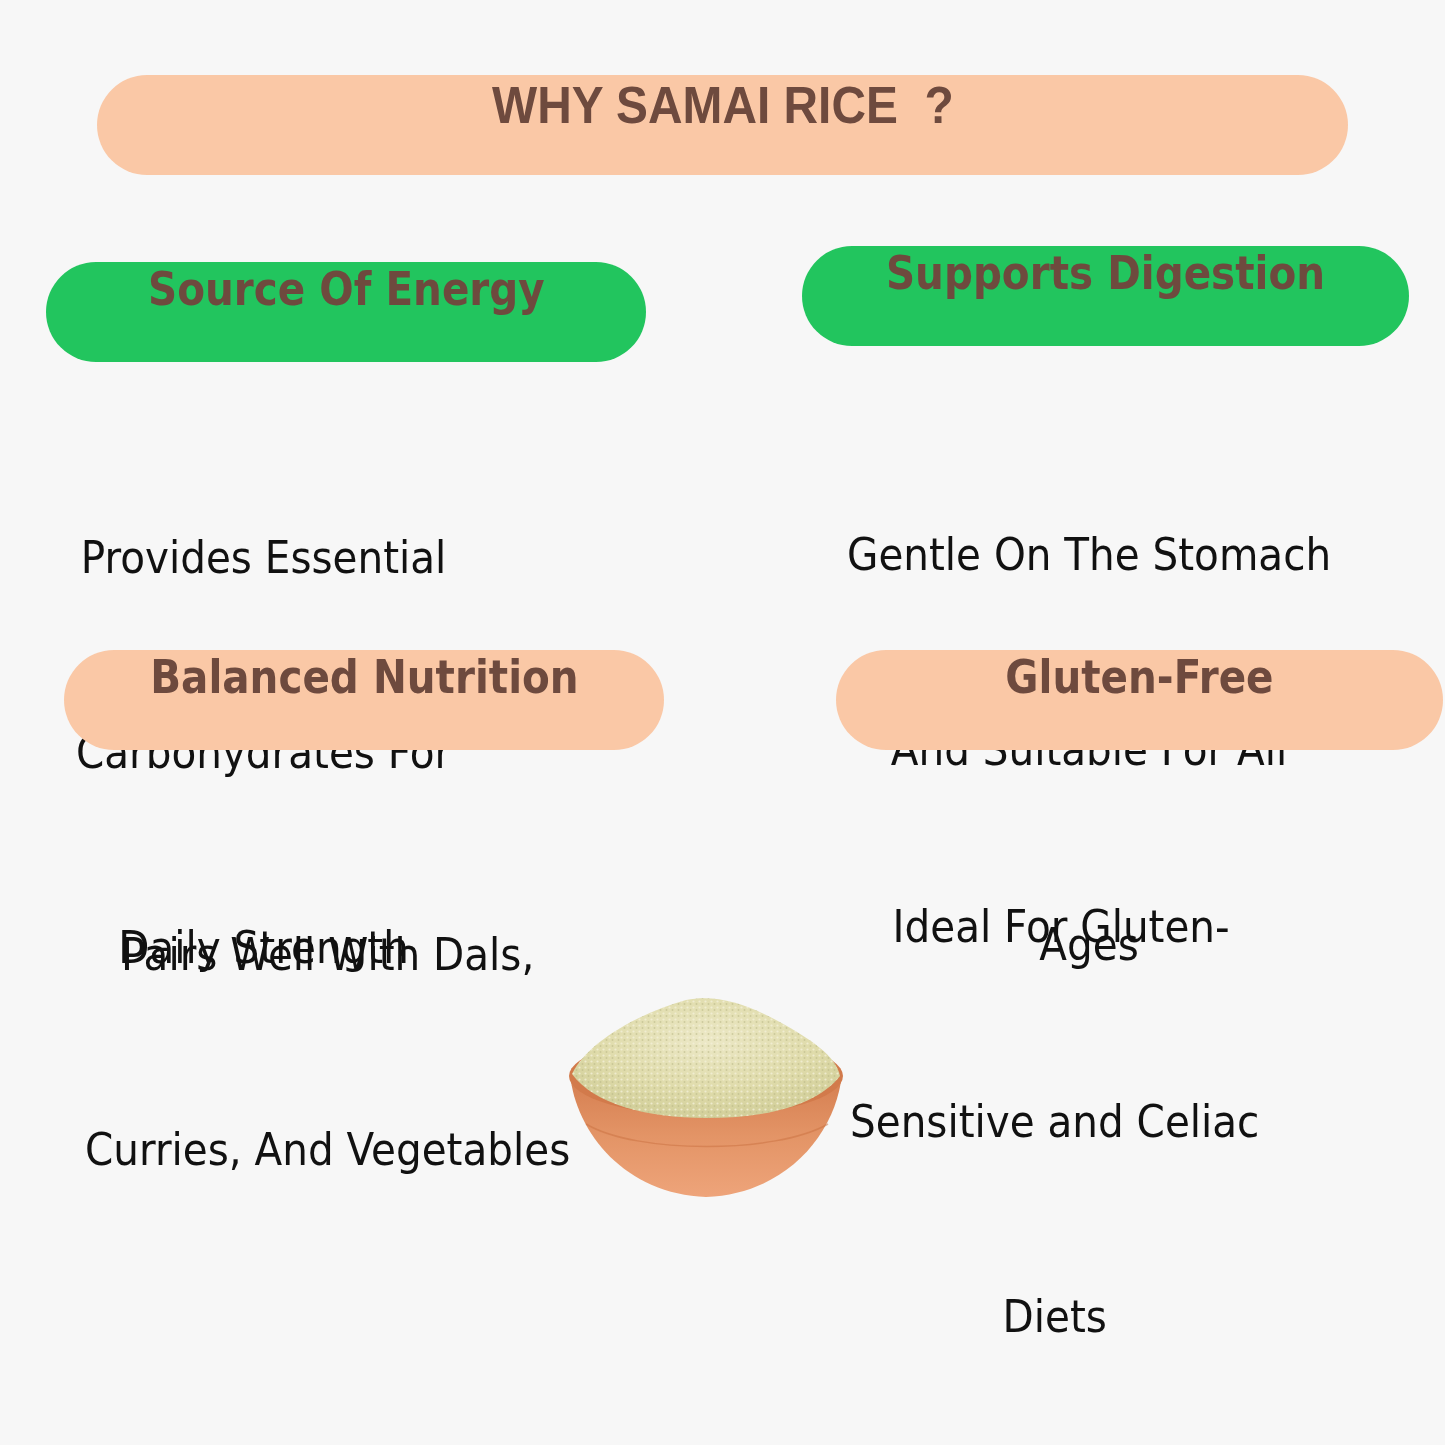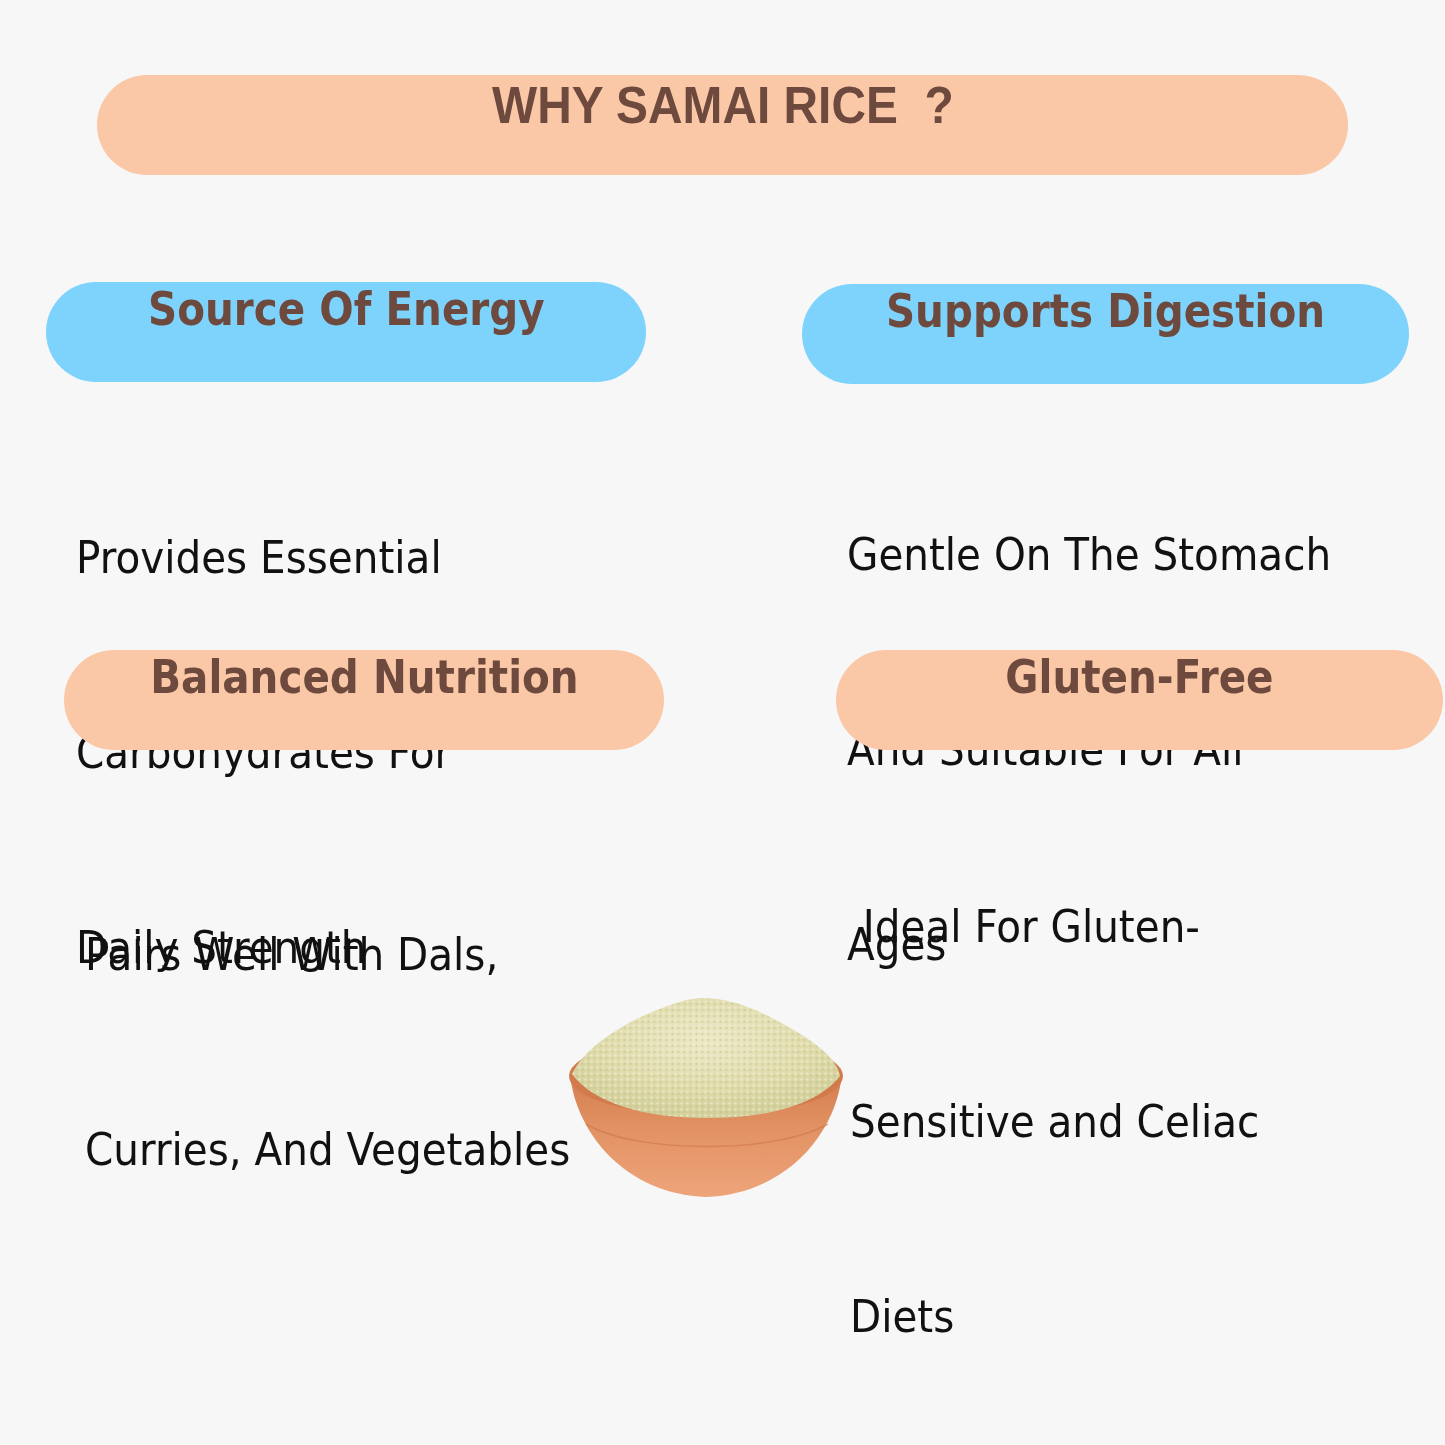--- a/index.html
+++ b/index.html
@@ -19,45 +19,46 @@
       display: flex;
       align-items: flex-start;
       justify-content: center;
       border-radius: 60px;
       color: #6e4a3e;
       font-family: "DejaVu Sans", sans-serif;
       font-weight: bold;
       box-sizing: border-box;
     }
     .pill.peach { background: #fac8a6; }
-    .pill.green { background: #7dd3fc; margin-top: 20px; }
+    .pill.green { background: #22c55e; }
     .title-pill {
       left: 97px; top: 75px; width: 1251px; height: 100px;
       font-family: "Liberation Sans", sans-serif;
       font-size: 52px;
       letter-spacing: 0px;
     }
     .title-pill span { white-space: pre; transform: scaleX(0.92); display: inline-block; }
     .card-pill {
       height: 100px;
       font-size: 46px;
     }
     .card-pill span { display: inline-block; transform: scaleX(0.88); white-space: nowrap; }
     #pill-energy   { left: 46px;  top: 262px; width: 600px; }
-    #pill-digest   { left: 802px; top: 264px; width: 607px; }
+    #pill-digest   { left: 802px; top: 246px; width: 607px; }
     #pill-balance  { left: 64px;  top: 650px; width: 600px; }
     #pill-gluten   { left: 836px; top: 650px; width: 607px; }
 
     .desc {
       position: absolute;
       color: #111111;
       font-family: "DejaVu Sans", sans-serif;
       font-size: 45px;
       line-height: 65px;
       white-space: pre;
+      text-align: center;
     }
     .desc .line { display: block; transform-origin: left center; transform: scaleX(0.9); }
     #desc-energy  { left: 76px;  top: 395px; }
     #desc-digest  { left: 847px; top: 392px; }
     #desc-balance { left: 85px;  top: 792px; }
     #desc-gluten  { left: 850px; top: 764px; }
 
     .bowl-wrap {
       position: absolute;
       left: 566px; top: 994px;

